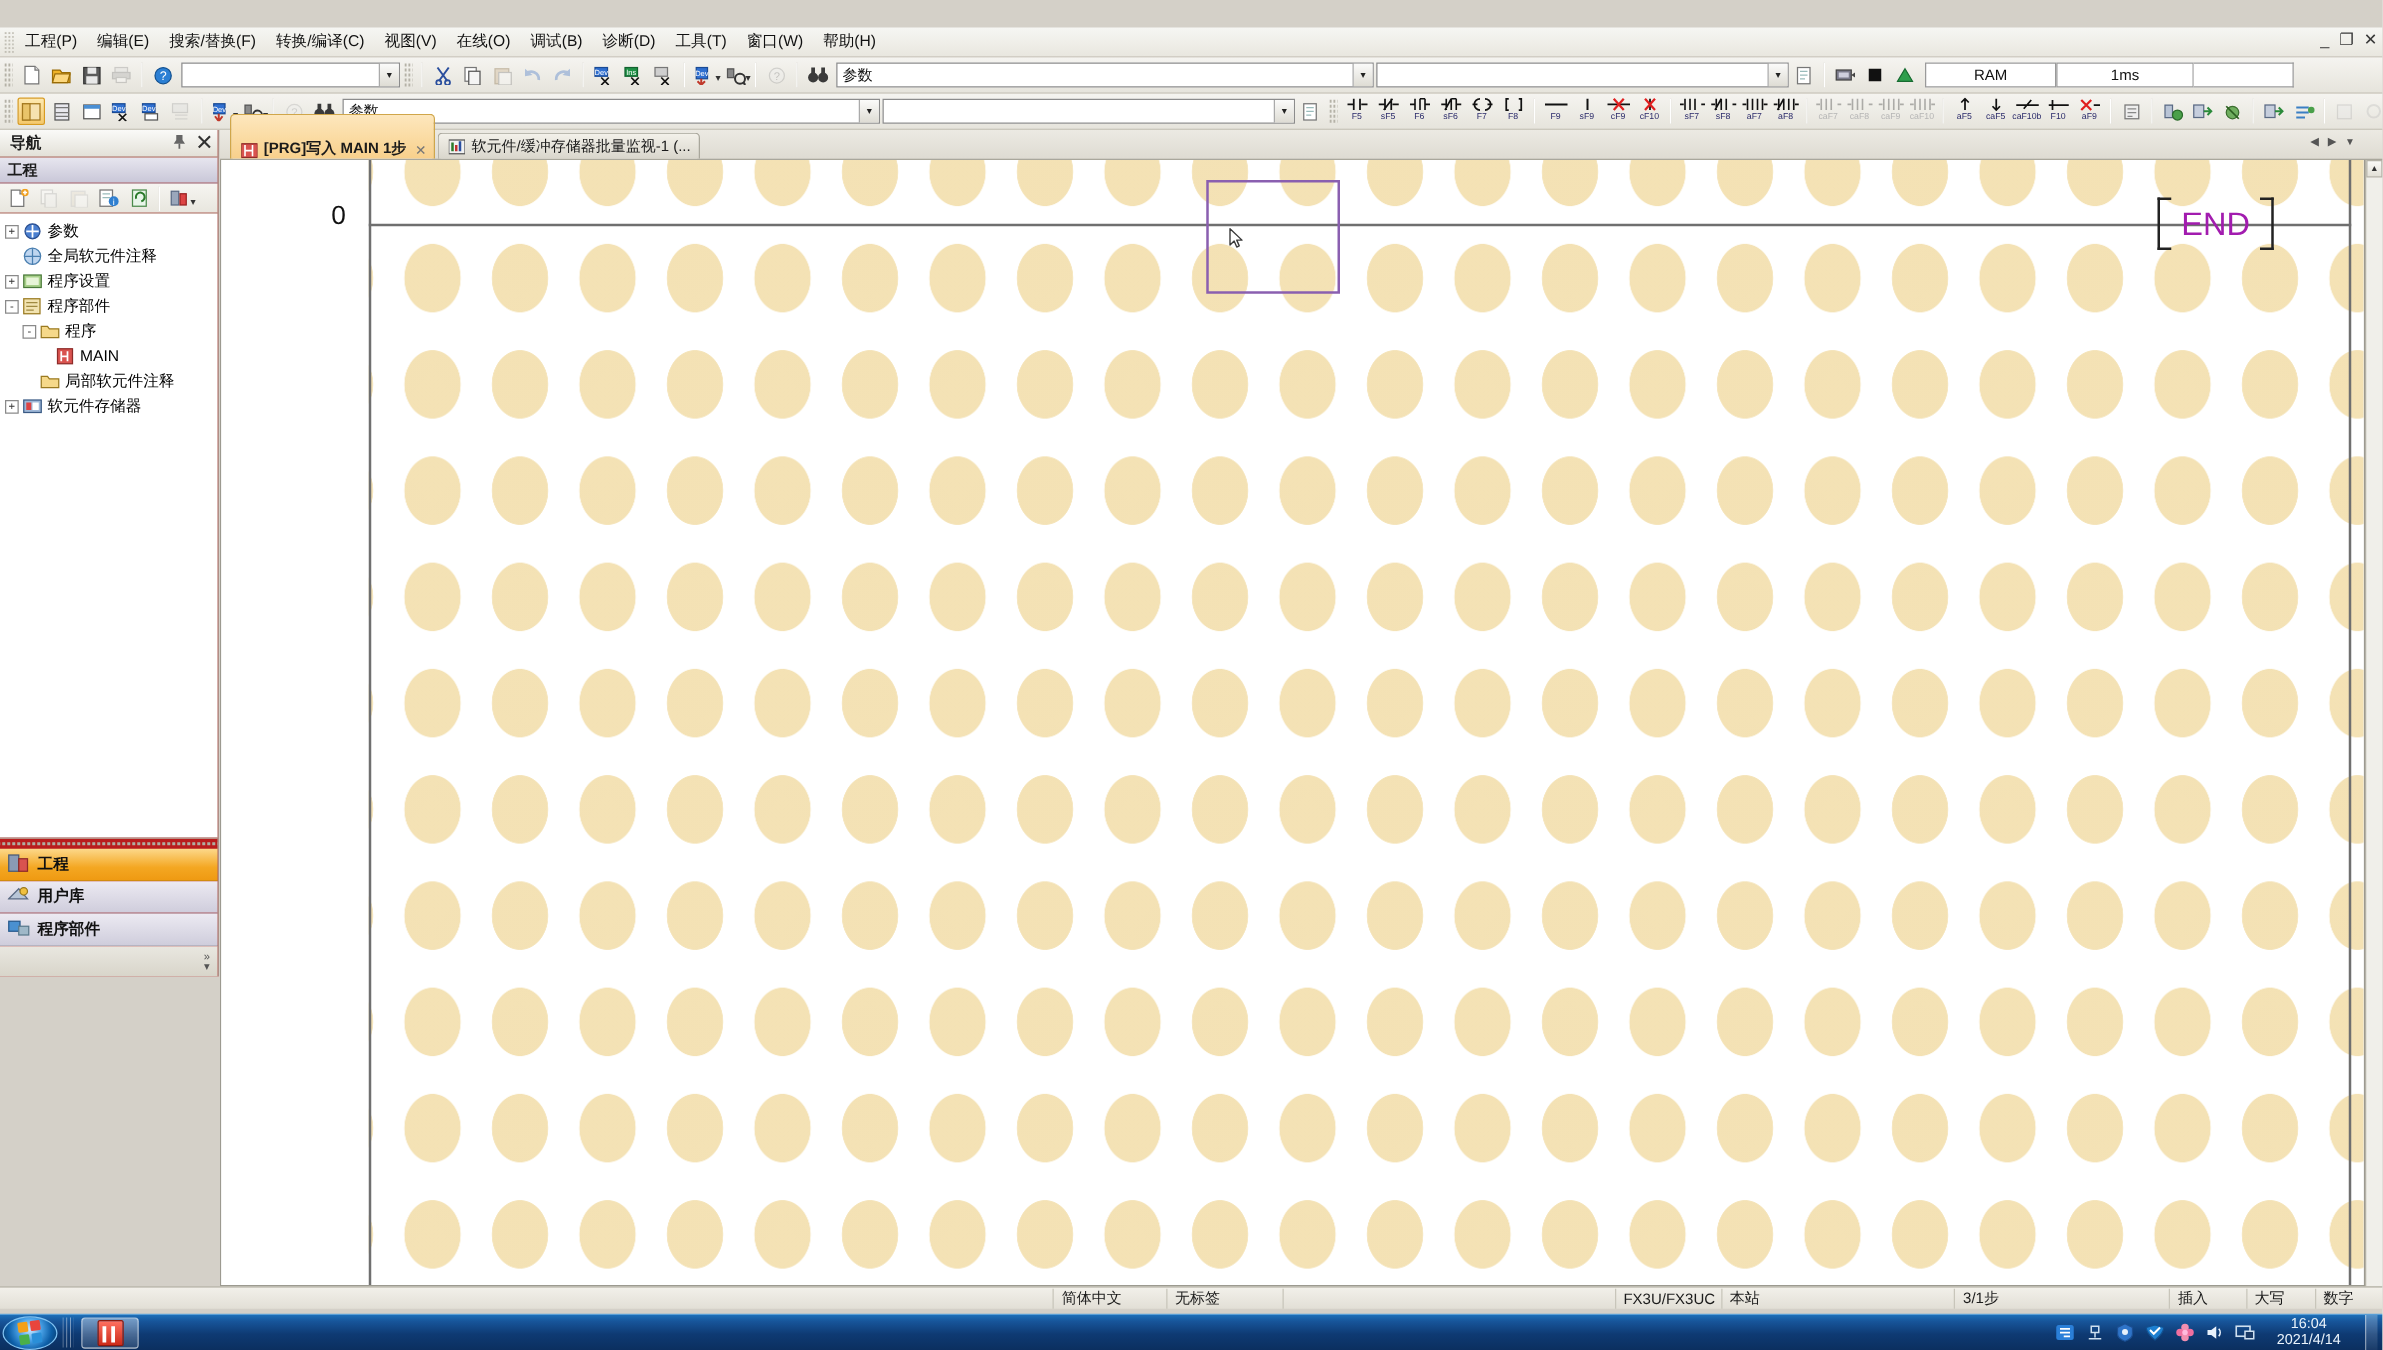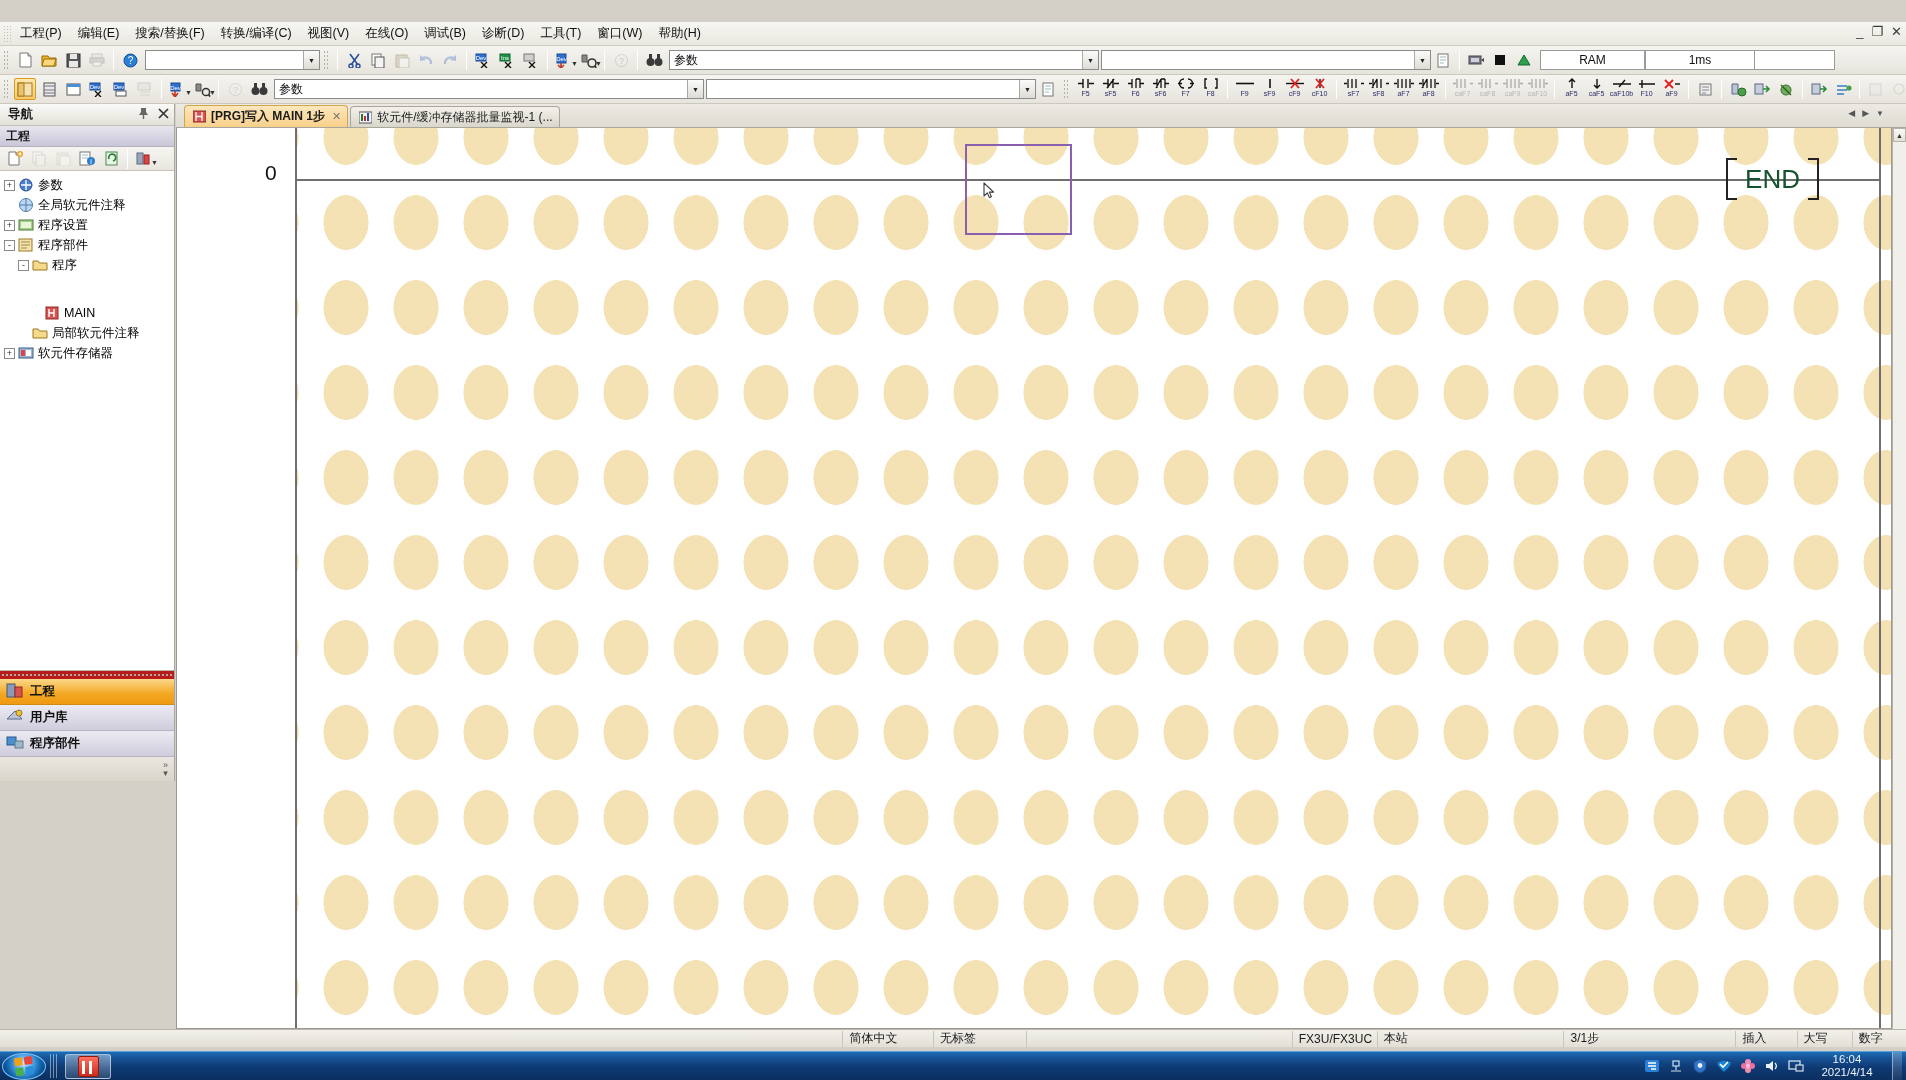--- a/index.html
+++ b/index.html
@@ -180,21 +180,22 @@
     border:1px solid #a9a79c; border-bottom:none;
     border-radius:4px 4px 0 0; font-size:12px; color:#1b1b1b;
     background: linear-gradient(180deg,#f3f1ea,#d9d6cc);
     margin-right:2px; white-space:nowrap; position:relative;
   }
   .tab.active {
     background: linear-gradient(180deg,#fde7bd,#f8d08b);
     font-weight:bold; color:#1a1a1a; border-color:#d2a council;
     border-color:#cfa councils;
     border-color:#d0a64a;
-    height:22px;
+    height:36px;
+    align-items:flex-end;
   }
   .tab .tabico { width:13px; height:13px; flex:none; }
   .tab .x { font-size:11px; color:#777; margin-left:2px; }
   .tab-nav { position:absolute; right:22px; top:4px; display:flex; gap:7px; align-items:center; color:#555; font-size:9px; }
   .tab-nav .dn { font-size:8px; }
 
   .canvaswrap {
     position:absolute; left:0; top:24px; right:14px; bottom:0;
     background:#fff; border:1px solid #9c9a90; border-top:none;
     overflow:hidden;
@@ -211,21 +212,21 @@
     font-family:"Liberation Sans", sans-serif;
   }
   .left-rail { position:absolute; left:118px; top:0; width:2px; bottom:0; background:#6f6f6f; }
   .right-rail { position:absolute; right:10px; top:0; width:2px; bottom:0; background:#6f6f6f; }
   .rung { position:absolute; left:118px; right:10px; top:51px; height:2px; background:#6f6f6f; }
   .endblk { position:absolute; right:72px; top:30px; display:flex; align-items:center; height:42px; }
   .endblk .brk {
     width:11px; height:42px; border:2px solid #222; border-right:none;
   }
   .endblk .brk.r { border:2px solid #222; border-left:none; }
-  .endblk .txt { font-size:26px; color:#14532d; padding:0 8px; line-height:1; font-family:"Liberation Sans",sans-serif; }
+  .endblk .txt { font-size:26px; color:#a21caf; padding:0 8px; line-height:1; font-family:"Liberation Sans",sans-serif; }
 
   .cursorbox {
     position:absolute; left:788px; top:16px; width:107px; height:91px;
     border:2px solid #8a5fb0; background:transparent;
   }
   .mousecur { position:absolute; left:806px; top:54px; width:12px; height:18px; }
 
   .vscroll-right {
     position:absolute; right:0; top:24px; width:14px; bottom:0;
     background:#f0efea; border-left:1px solid #b5b2a7;
@@ -914,21 +915,21 @@
 
       <div class="tnode" style="padding-left:18px;">
         <span class="exp">-</span>
         <span class="ico">
           <svg width="16" height="16">
               <path d="M1 4h5l1.5 2H15v7H1z" fill="#f6d98a" stroke="#9a7a20"></path>
             </svg></span>
         <span class="lbl">程序</span>
       </div>
 
-      <div class="tnode" style="padding-left:44px;margin-top:28px;">
+      <div class="tnode" style="padding-left:44px;">
         <span class="ico">
           <svg width="16" height="16">
               <rect x="2" y="2" width="12" height="12" fill="#d9534f" stroke="#8e2b28"></rect>
               <path d="M5 4v8M10 4v8M5 8h5" stroke="#fff" stroke-width="1.4"></path>
             </svg></span>
         <span class="lbl">MAIN</span>
       </div>
 
       <div class="tnode" style="padding-left:18px;">
         <span class="spacer"></span>

